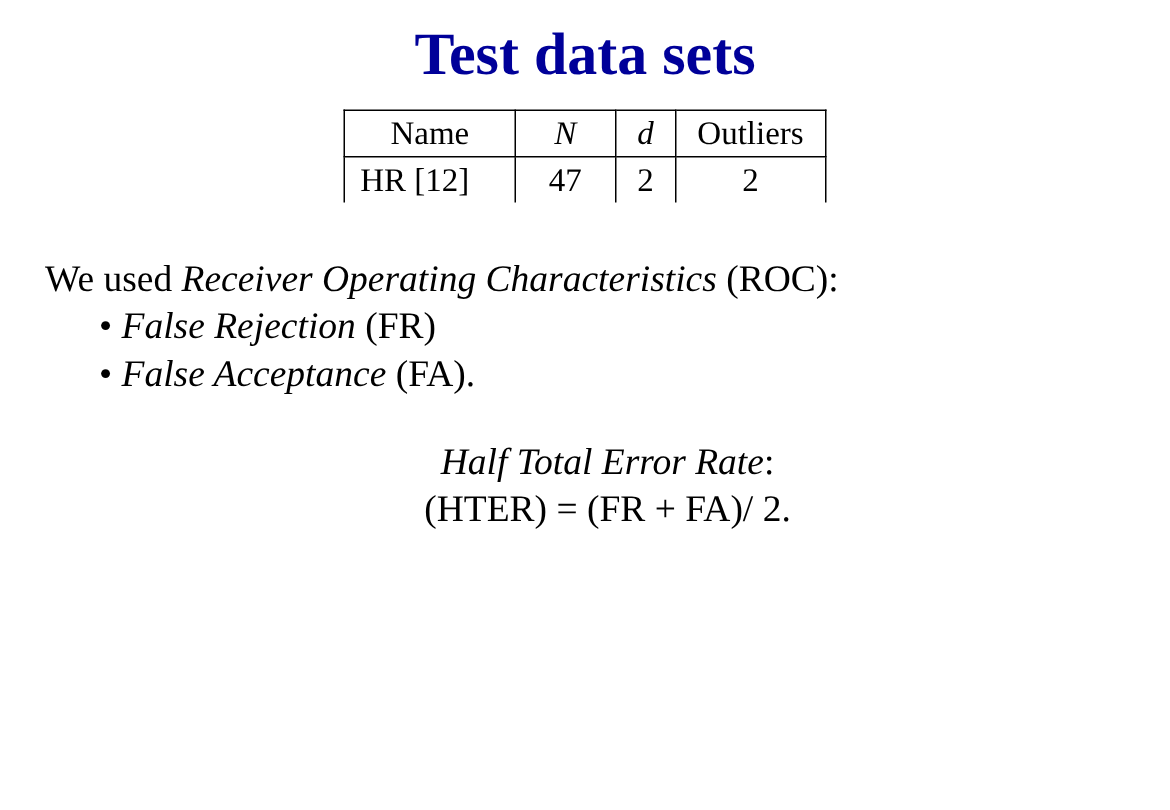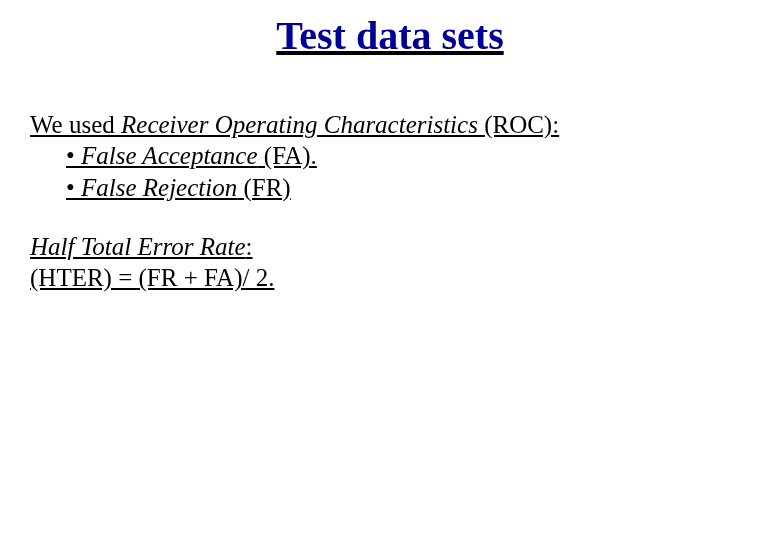--- a/index.html
+++ b/index.html
@@ -9,21 +9,20 @@
     height: 540px;
     background: #ffffff;
     font-family: "Times New Roman", Times, serif;
     color: #000000;
   }
   .slide {
     width: 780px;
     height: 540px;
     position: relative;
     box-sizing: border-box;
-    text-decoration: underline;
   }
   .title {
     color: #000099;
     font-size: 40px;
     font-weight: bold;
     text-align: center;
     padding-top: 12px;
   }
   .table-wrap {
     display: flex;
@@ -57,49 +56,62 @@
     font-size: 25px;
     margin-left: 30px;
     margin-top: 36px;
     line-height: 1.25;
   }
   .body-text2 {
     font-size: 25px;
     margin-left: 30px;
     margin-top: 28px;
     line-height: 1.25;
+    text-align: center;
   }
   .indent {
     padding-left: 36px;
   }
   .italic { font-style: italic; }
 </style>
 </head>
 <body>
 
 <div class="slide">
 
   <div class="title">Test data sets</div>
 
   <div class="table-wrap">
     <table>
       <tbody>
+          <tr>
+        <th class="col-name">Name</th>
+        <th class="col-N col-head-N">N</th>
+        <th class="col-d col-head-d">d</th>
+        <th class="col-out">Outliers</th>
+      </tr>
+      <tr>
+        <td class="col-name">HR [12]</td>
+        <td class="col-N">47</td>
+        <td class="col-d">2</td>
+        <td class="col-out">2</td>
+      </tr>
     </tbody>
       </table>
   </div>
 
   <div class="body-text">
     <div>
       <span>We used </span><span class="italic">Receiver Operating Characteristics</span><span> (ROC):</span>
     </div>
     <div class="indent">
-      <span>• </span><span class="italic">False Acceptance</span><span> (FA).</span>
+      <span>• </span><span class="italic">False Rejection</span><span> (FR)</span>
     </div>
     <div class="indent">
-      <span>• </span><span class="italic">False Rejection</span><span> (FR)</span>
+      <span>• </span><span class="italic">False Acceptance</span><span> (FA).</span>
     </div>
   </div>
 
   <div class="body-text2">
     <div>
       <span class="italic">Half Total Error Rate</span><span>:</span>
     </div>
     <div>(HTER) = (FR + FA)/ 2.</div>
   </div>
 

